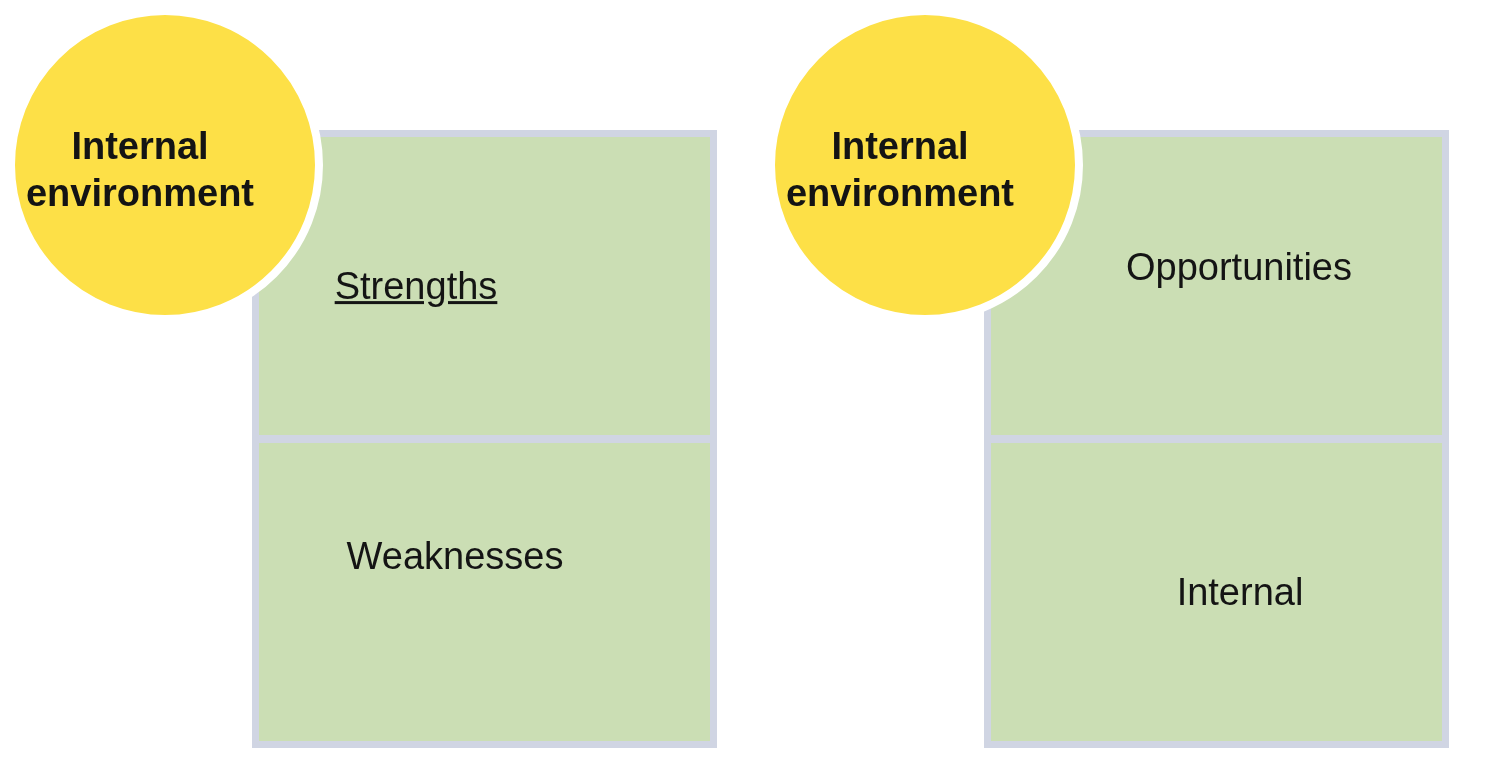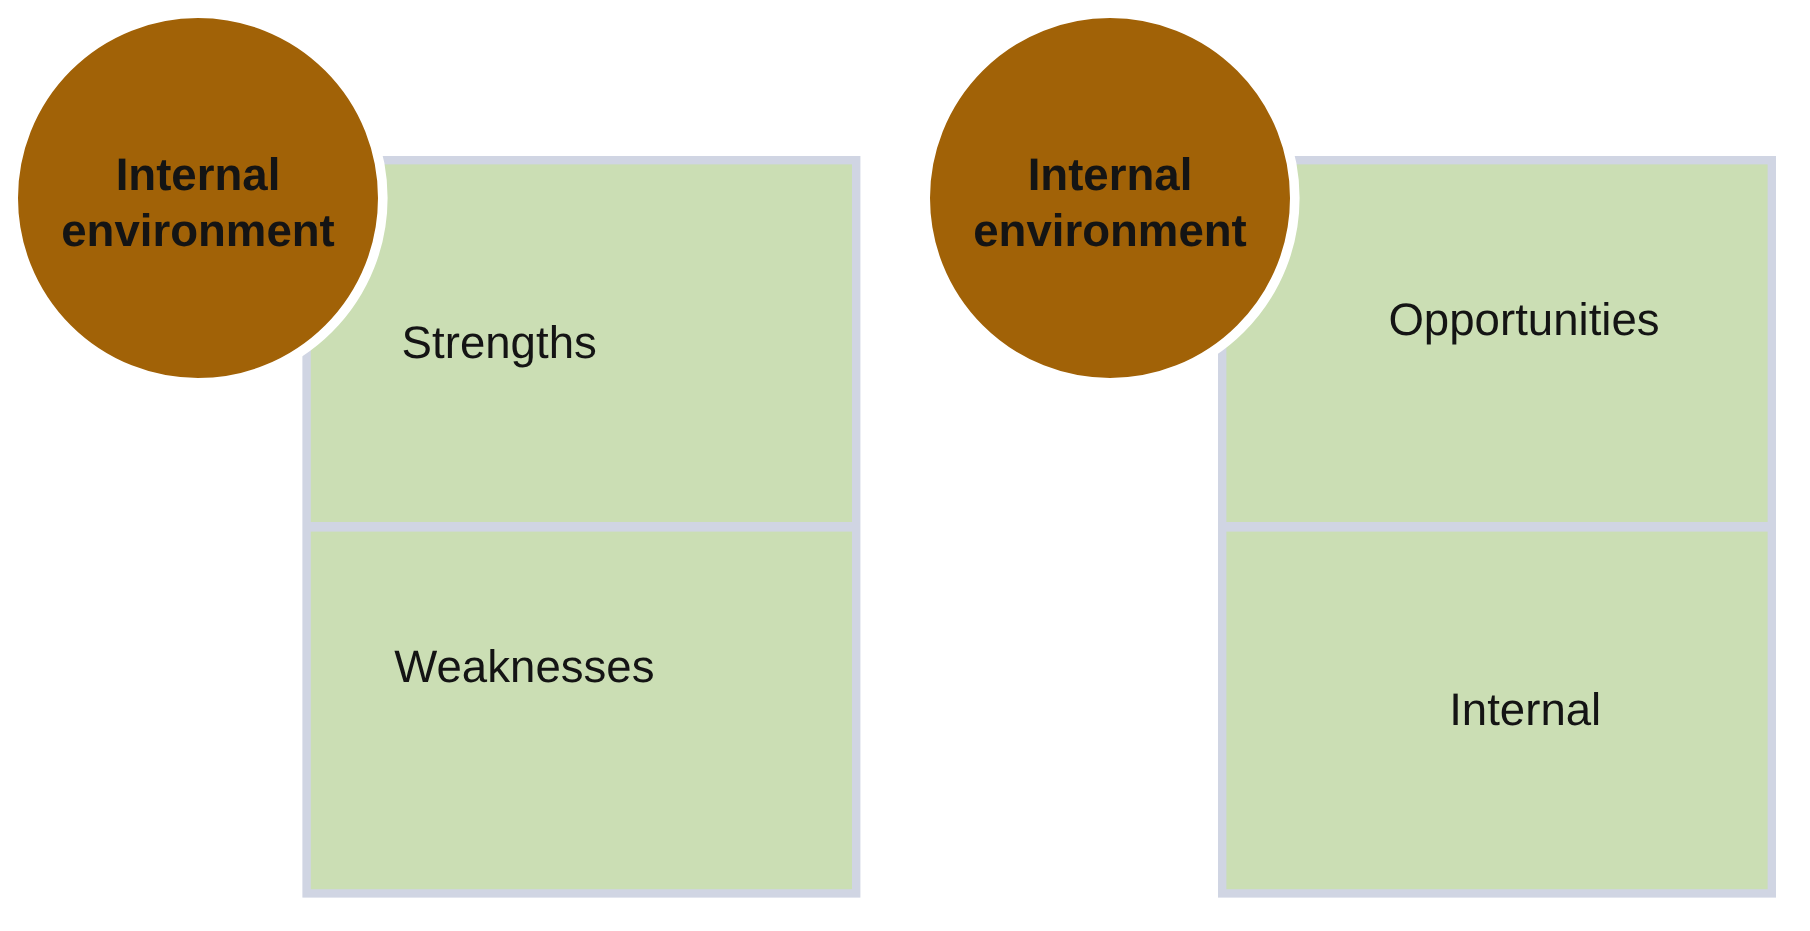--- a/index.html
+++ b/index.html
@@ -24,54 +24,53 @@
     width: 465px;
     height: 618px;
     background: #d0d5e3;
     box-sizing: border-box;
     padding: 7px;
     display: flex;
     flex-direction: column;
     gap: 8px;
   }
   .panel-left  { left: 252px; }
-  .panel-right { left: 1015px; }
+  .panel-right { left: 984px; }
 
   .cell {
     position: relative;
     flex: 1 1 0;
     background: #cbdeb4;
   }
 
   .cell-label {
     position: absolute;
     transform: translate(-50%, -50%);
     white-space: nowrap;
     font-size: 38px;
     line-height: 1.1;
     color: #141414;
   }
-  .label-strengths     { left: 157px; top: 150px; }
-  .label-weaknesses    { left: 178px; top: 114px; }
+  .label-strengths     { left: 157px; top: 150px; text-decoration: underline; }
+  .label-weaknesses    { left: 196px; top: 114px; }
   .label-opportunities { left: 248px; top: 131px; }
   .label-threats       { left: 249px; top: 150px; }
 
   
   .circle {
     position: absolute;
     top: 7px;
     width: 300px;
     height: 300px;
     box-sizing: content-box;
     border: 8px solid #ffffff;
     border-radius: 50%;
-    background: #a16207;
+    background: #fde047;
     display: flex;
     align-items: center;
-    justify-content: center;
     text-align: center;
     z-index: 2;
   }
   .circle-left  { left: 7px; }
   .circle-right { left: 767px; }
 
   .circle-label {
     display: block;
     max-width: 250px;
     padding-top: 10px;

